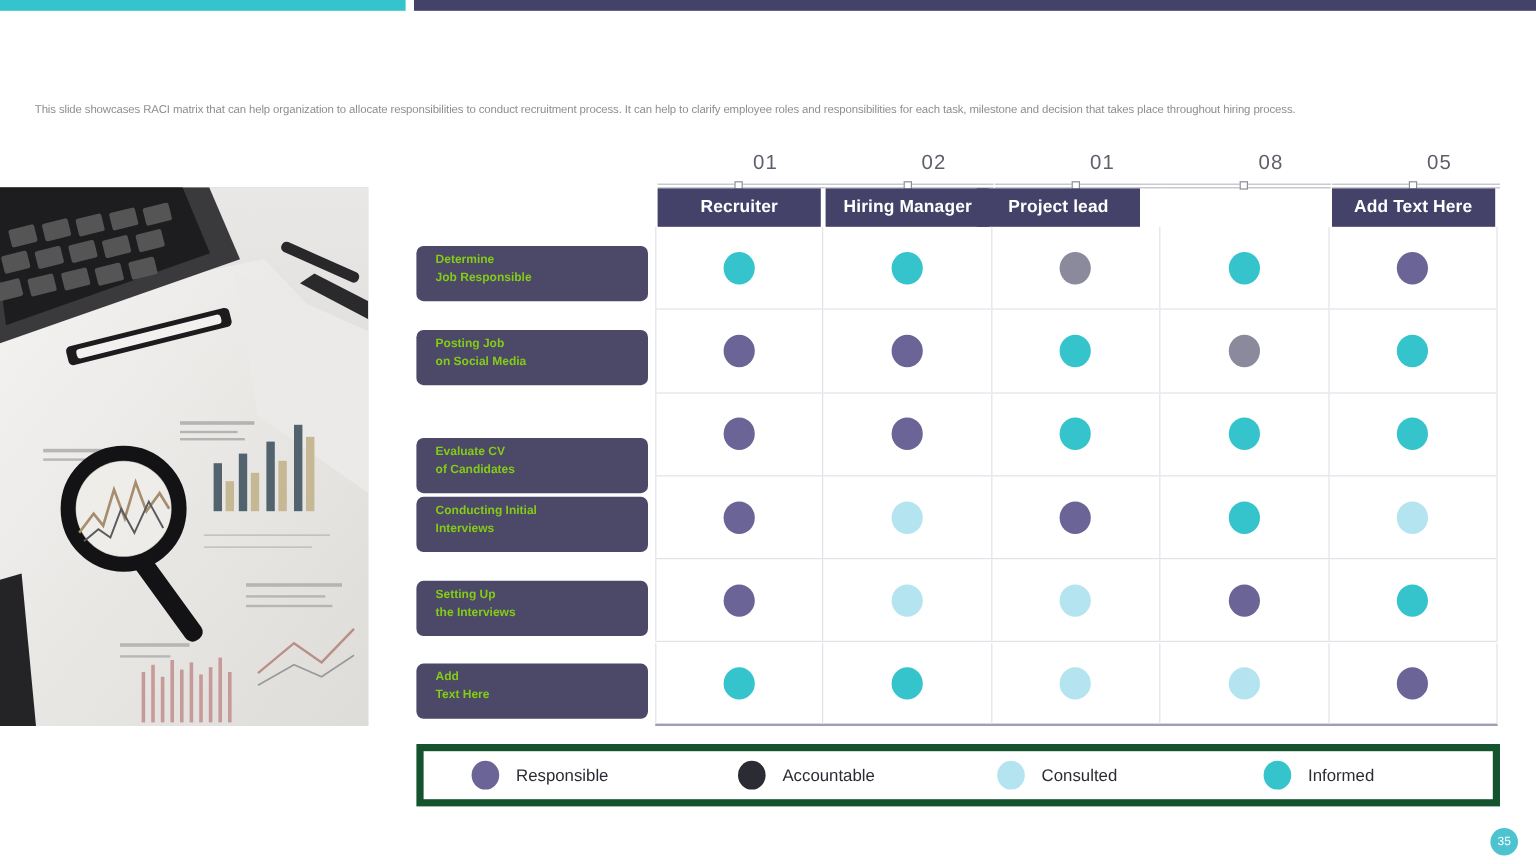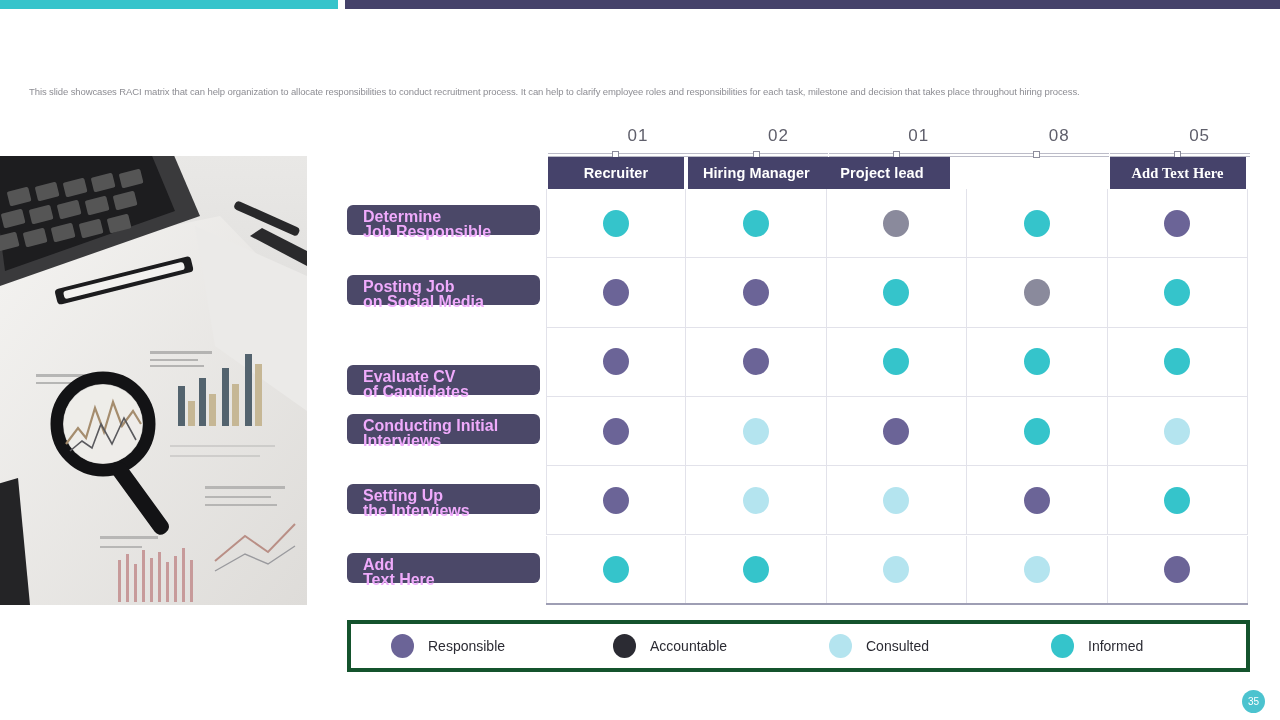--- a/index.html
+++ b/index.html
@@ -80,30 +80,30 @@
   .gcell {
     width: 140.4px; height: 100%;
     border-right: 1px solid #e2e2ea;
     display: flex; align-items: center; justify-content: center;
   }
   .gcell:first-child { border-left: 1px solid #e2e2ea; }
   .dot { width: 26px; height: 27px; border-radius: 50%; }
 
   
   .rowlabel {
-    position: absolute; left: 347px; width: 193px; height: 30px;
+    position: absolute; left: 347px; width: 193px; height: 46px;
     background: #4b4868; border-radius: 6px;
-    color: #f0abfc; font-size: 16px; font-weight: bold; line-height: 15px;
+    color: #84cc16; font-size: 10px; font-weight: bold; line-height: 15px;
     padding: 4px 0 0 16px;
   }
 
   
   .legend {
     position: absolute; left: 347px; top: 620px; width: 903px; height: 52px;
-    border: 4px solid #14532d; background: #fff;
+    border: 6px solid #14532d; background: #fff;
     display: flex; align-items: center;
   }
   .leg-item { display: flex; align-items: center; }
   .leg-dot { width: 23px; height: 24px; border-radius: 50%; margin-right: 14px; }
   .leg-txt { font-size: 14px; color: #2b2b33; font-weight: normal; }
 
   
   .footer {
     position: absolute; left: 0; top: 701px; width: 1280px; text-align: center;
     font-size: 9.5px; color: #b4b4ba;
@@ -242,21 +242,21 @@
       <div class="conn-line" style="left: 563.6px;"></div>
       <div class="conn-line2" style="left: 563.6px;"></div>
       <div class="conn-sq" style="left: 627.8px;"></div>
     </div>
 
   <div class="matrix">
     <div class="hdr-row">
         <div class="hdr-cell" style="left: 142.4px;">Hiring Manager</div>
         <div class="hdr-cell" style="left: 2px;">Recruiter</div>
         <div class="hdr-cell" style="left: 268px;">Project lead</div>
-        <div class="hdr-cell" style="left: 563.6px; font-family: Liberation Serif, serif;">Add Text Here</div>
+        <div class="hdr-cell" style="left: 563.6px;">Add Text Here</div>
       </div>
     <div class="grid">
         <div class="grow" style="top: 0px;">
           <div class="gcell">
             <div class="dot" style="background: rgb(53, 196, 203);"></div>
           </div>
           <div class="gcell">
             <div class="dot" style="background: rgb(53, 196, 203);"></div>
           </div>
           <div class="gcell">

